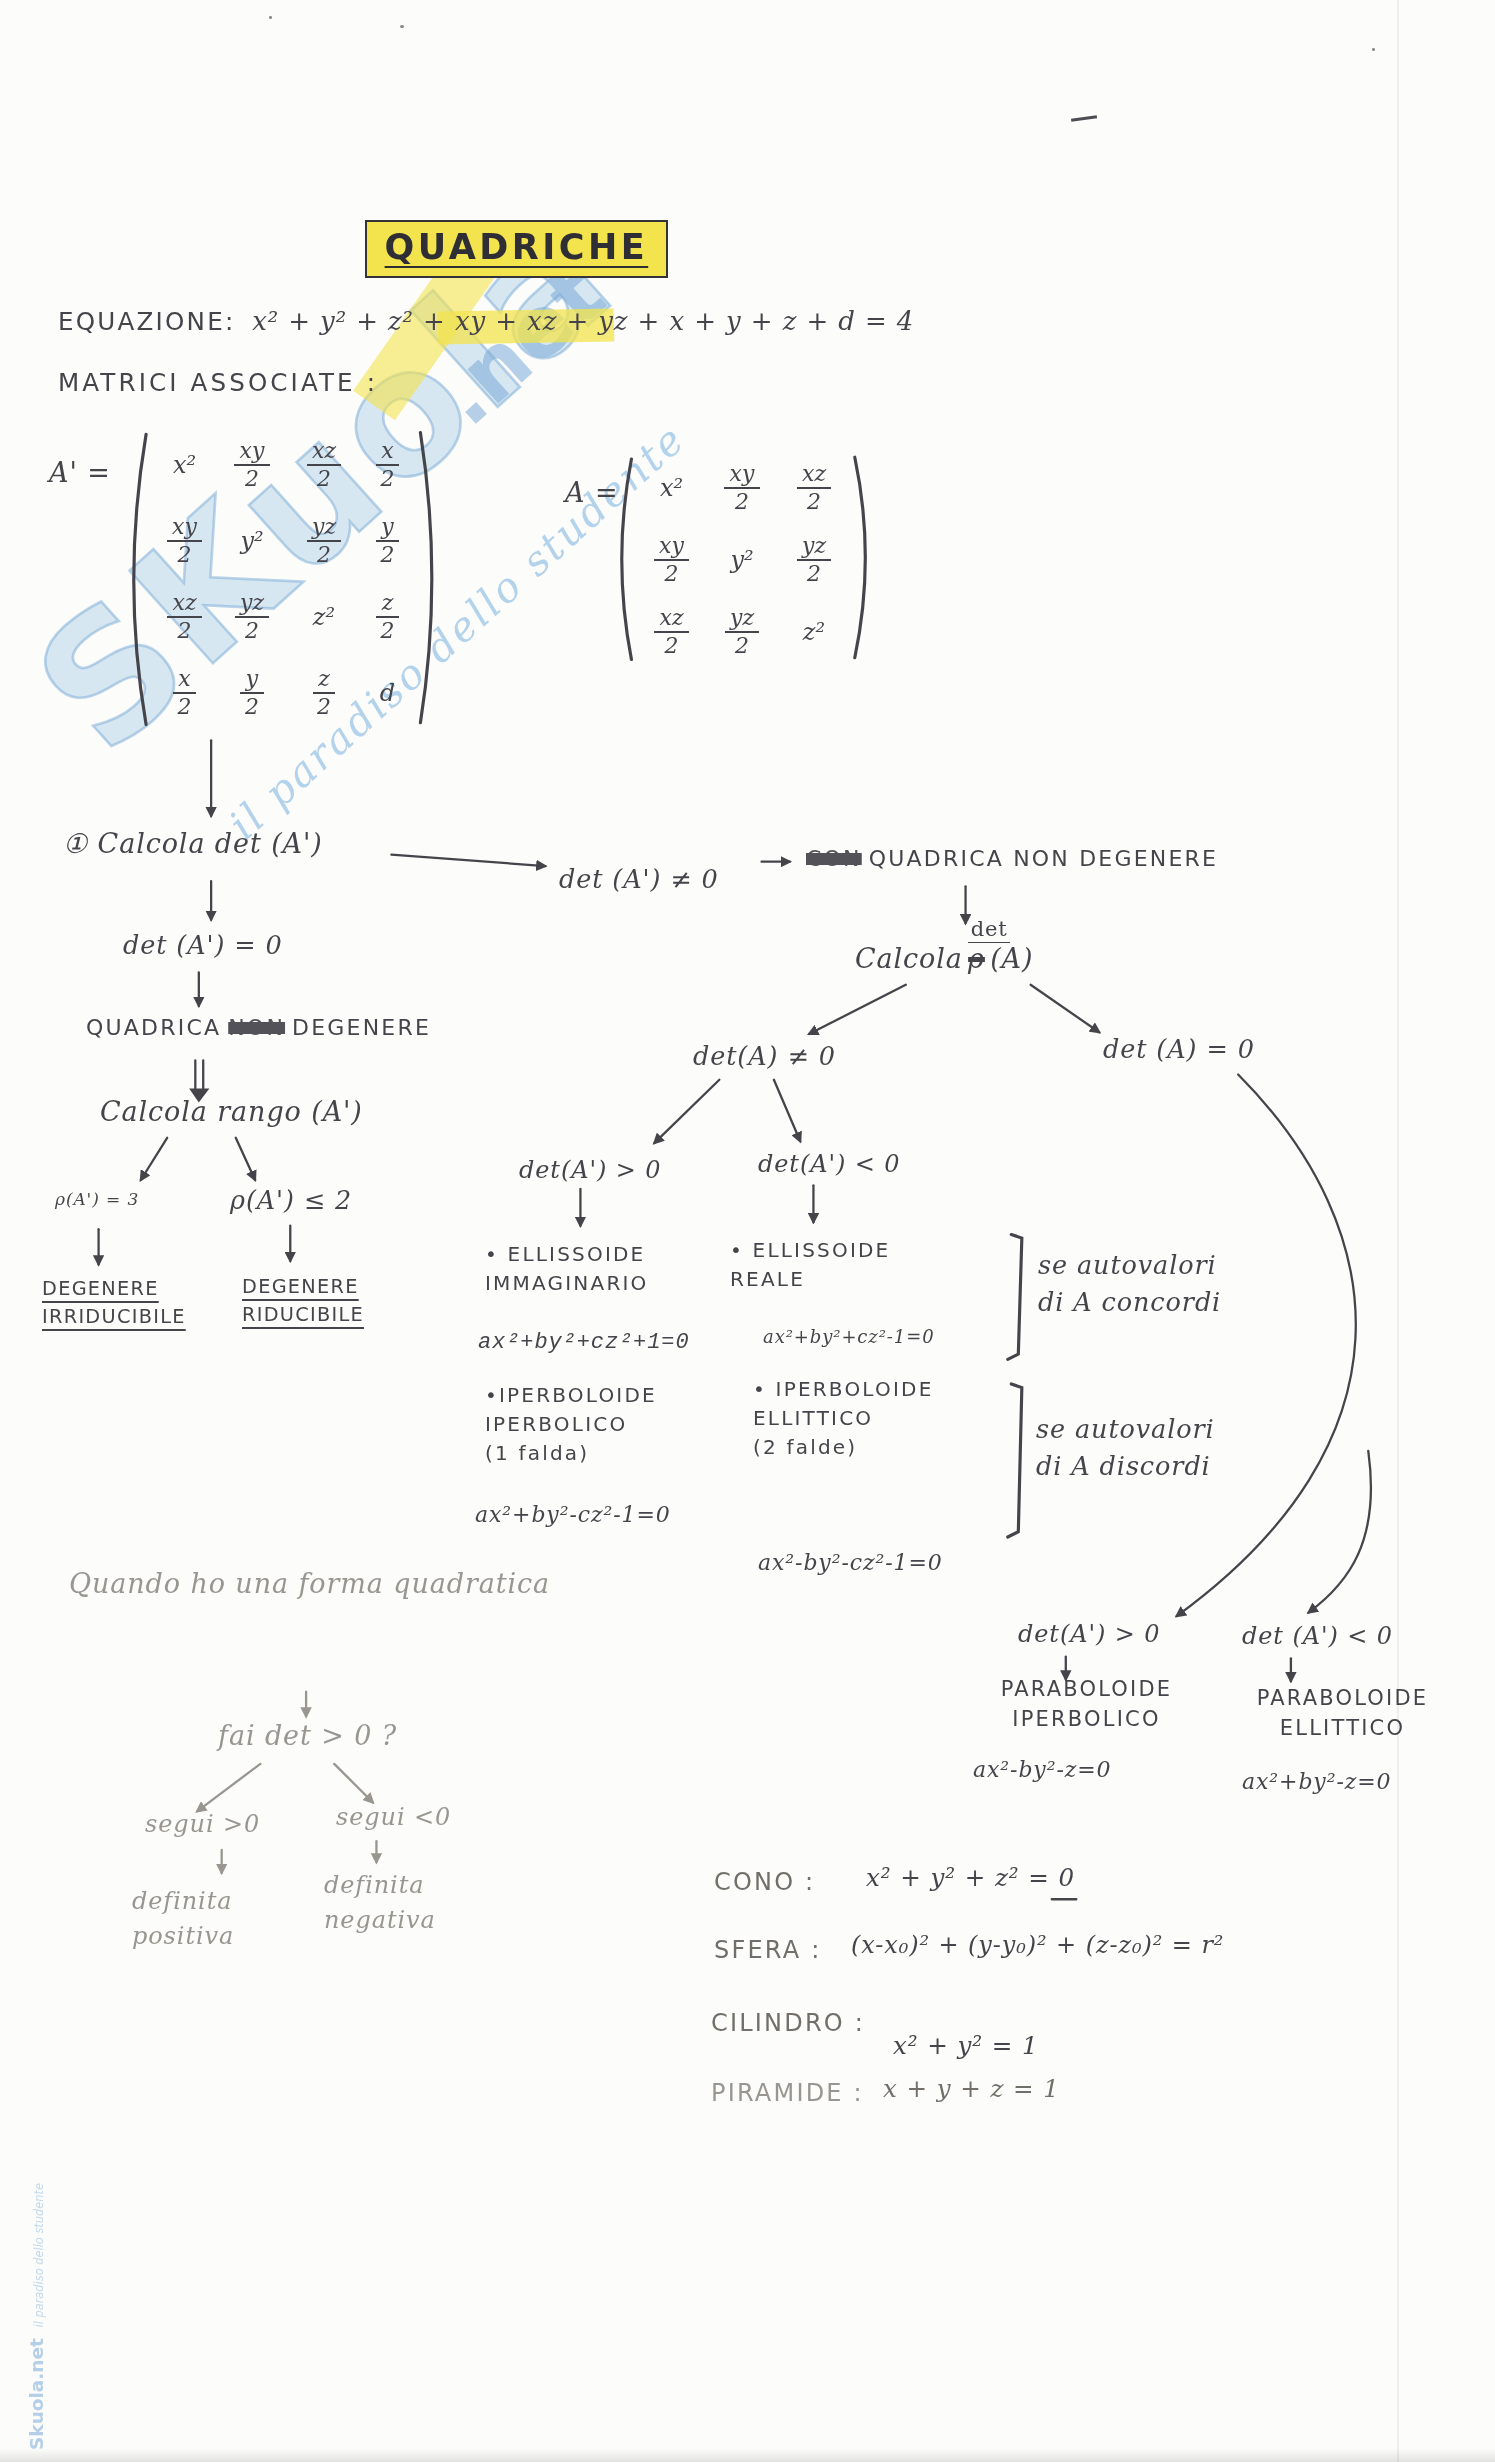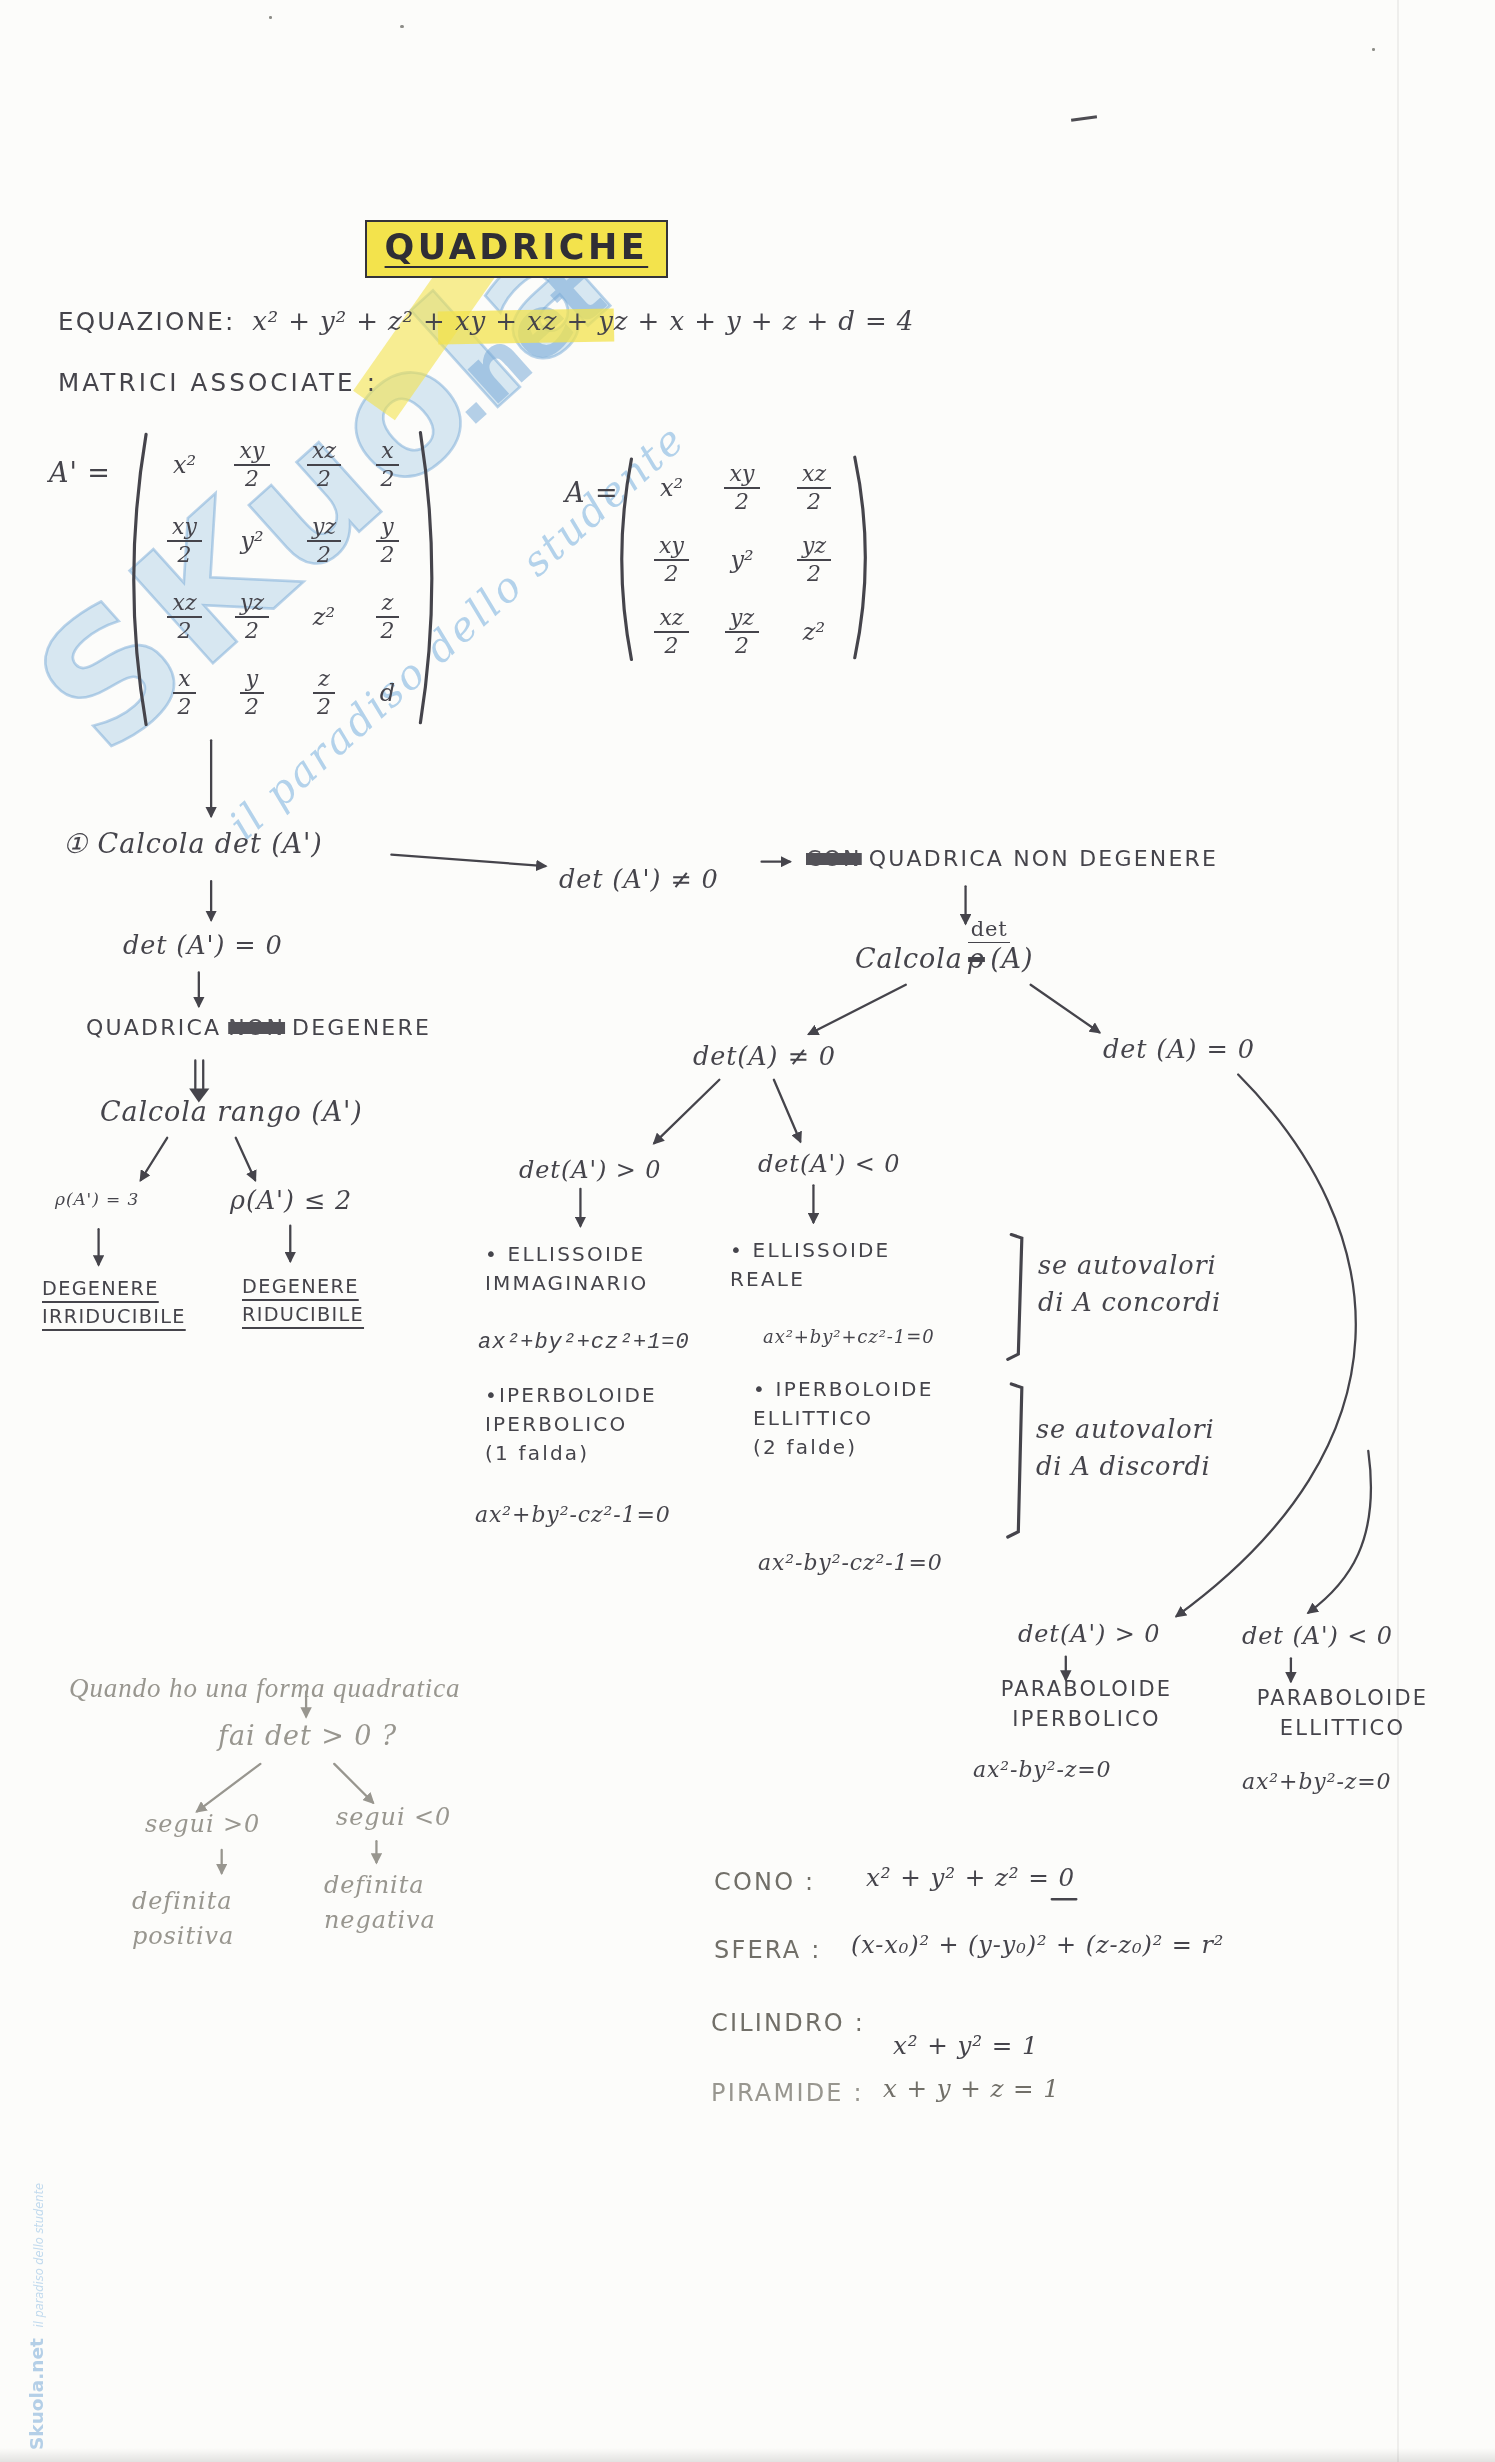--- a/index.html
+++ b/index.html
@@ -253,21 +253,21 @@
 
   <div class="abs math" style="left:1018px;top:1620px;font-size:24px;">det(A') &gt; 0</div>
   <div class="abs caps pre" style="left:959px;top:1674px;width:255px;text-align:center;font-size:21px;">PARABOLOIDE
 IPERBOLICO</div>
   <div class="abs math" style="left:973px;top:1757px;font-size:22px;">ax²-by²-z=0</div>
   <div class="abs math" style="left:1242px;top:1622px;font-size:24px;">det (A') &lt; 0</div>
   <div class="abs caps pre" style="left:1224px;top:1683px;width:237px;text-align:center;font-size:21px;">PARABOLOIDE
 ELLITTICO</div>
   <div class="abs math" style="left:1242px;top:1769px;font-size:22px;">ax²+by²-z=0</div>
 
-  <div class="abs hand pencil" style="left:69px;top:1673px;font-size:27px;font-family:Liberation Serif, serif;">Quando ho una forma quadratica</div>
+  <div class="abs hand pencil" style="left:69px;top:1568px;font-size:27px;">Quando ho una forma quadratica</div>
   <div class="abs hand pencil" style="left:218px;top:1720px;font-size:27px;">fai det &gt; 0 ?</div>
   <div class="abs hand pencil" style="left:145px;top:1810px;font-size:24px;">segui &gt;0</div>
   <div class="abs hand pencil" style="left:336px;top:1803px;font-size:24px;">segui &lt;0</div>
   <div class="abs hand pencil pre" style="left:132px;top:1884px;font-size:24px;">definita
 positiva</div>
   <div class="abs hand pencil pre" style="left:324px;top:1868px;font-size:24px;">definita
 negativa</div>
 
   <div class="abs caps pencil-dark" style="left:714px;top:1868px;font-size:24px;">CONO :</div>
   <div class="abs math" style="left:866px;top:1863px;font-size:24.6px;">x² + y² + z² = 0</div>

